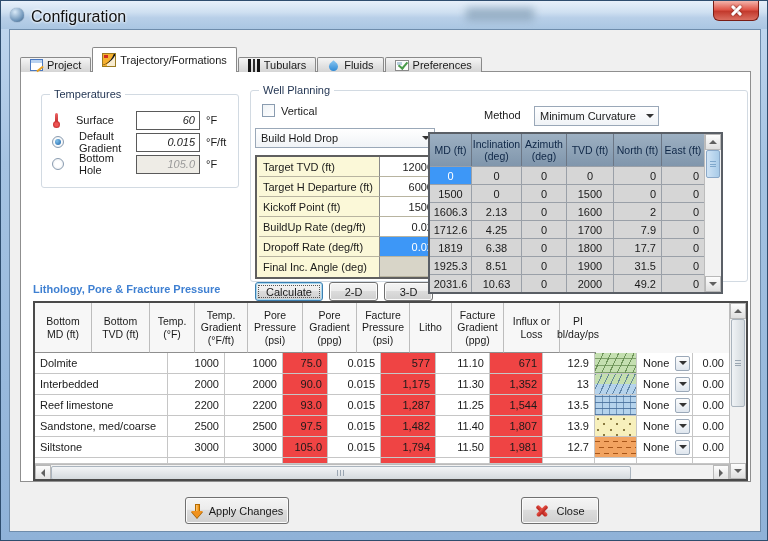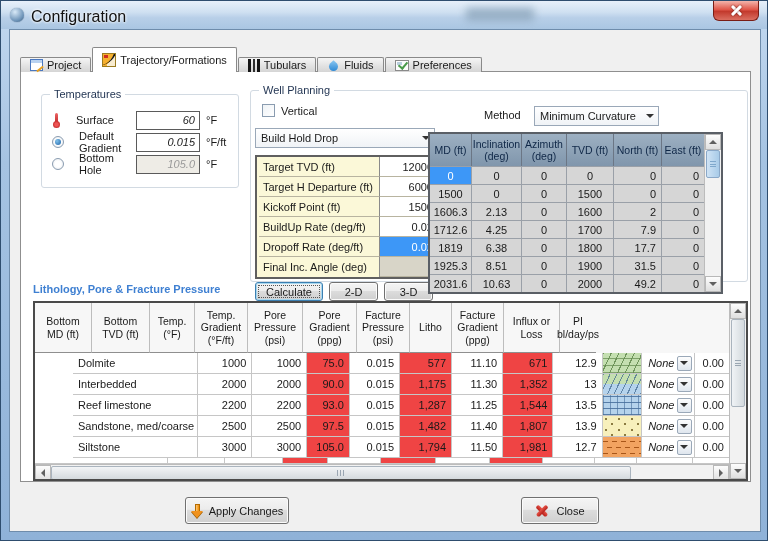--- a/index.html
+++ b/index.html
@@ -109,21 +109,21 @@
 .tri-l { width:0; height:0; border-top:4px solid transparent; border-bottom:4px solid transparent; border-right:4px solid #606060; }
 .tri-r { width:0; height:0; border-top:4px solid transparent; border-bottom:4px solid transparent; border-left:4px solid #606060; }
 
 .litho-heading { position:absolute; left:12px; top:211px; font-size:11px; color:#3f80d2;font-weight:bold; }
 .lgrid { position:absolute; left:12px; top:229px; width:715px; height:180px; border:2px solid #4a4a4a;
   display:flex; background:#fff; }
 .l-cols { width:694px; overflow:hidden; }
 .l-head { display:flex; height:50px; background:#f7f7f7; }
 .l-th { background:#f7f7f7; border-right:1px solid #bdbdbd; border-bottom:1px solid #8f8f8f;
   font-size:10.5px; line-height:1.2; display:flex; align-items:center; justify-content:center; text-align:center; padding:0 2px; }
-.l-row { display:flex; height:21px;padding-left:38px; }
+.l-row { display:flex; height:21px; }
 .lc { background:#fff; border-right:1px solid #c6c6c6; border-bottom:1px solid #c6c6c6;
   display:flex; align-items:center; overflow:hidden; }
 .lc.gray { background:#ef4444; }
 .lc.txt { padding-left:5px; }
 .lc.num { justify-content:flex-end; padding-right:5px; }
 .lw0{width:133px}.lw1{width:57px}.lw2{width:58px}.lw3{width:45px}.lw4{width:53px}.lw5{width:55px}
 .lw6{width:54px}.lw7{width:53px}.lw8{width:52px}.lw9{width:42px;padding:0}.lw10{width:56px}.lw11{width:36px;border-right:none}
 .sliver { display:flex; height:6px; }
 .sliver .lc { height:6px; }
 .swatch { width:100%; height:100%; }
@@ -137,21 +137,21 @@
   background-image:repeating-linear-gradient(0deg,rgba(70,110,155,.85) 0 1px,transparent 1px 6px),
   repeating-linear-gradient(90deg,rgba(70,110,155,.6) 0 1px,transparent 1px 7px); }
 .litho-sandstone { background-color:#f7f0bc;
   background-image:radial-gradient(circle at 3px 3px,#8a7a40 .9px,transparent 1.4px),
   radial-gradient(circle at 9px 8px,#8a7a40 .9px,transparent 1.4px); background-size:13px 11px; }
 .litho-siltstone { background-color:#f2a360;
   background-image:repeating-linear-gradient(90deg,#a85618 0 5px,transparent 5px 9px),
   repeating-linear-gradient(90deg,transparent 0 4px,#a85618 4px 9px),
   repeating-linear-gradient(90deg,#a85618 0 5px,transparent 5px 9px);
   background-size:100% 1px,100% 1px,100% 1px; background-position:0 4px,0 10px,0 16px; background-repeat:repeat-x; }
-.influx-combo { display:flex; width:100%; height:100%; align-items:center; cursor:pointer;font-style:italic; }
+.influx-combo { display:flex; width:100%; height:100%; align-items:center; cursor:pointer; }
 .influx-combo .i-text { flex:1; padding-left:6px; }
 .influx-combo .i-btn { width:15px; height:15px; margin-right:2px; border:1px solid #9aa8b8; border-radius:2px;
   background:linear-gradient(180deg,#fdfdfd,#dfe6ee); display:flex; align-items:center; justify-content:center; }
 .hscroll { display:flex; height:17px; background:#f2f2f2; border-top:1px solid #bcbcbc; }
 .hthumb { flex:none; border:1px solid #aab4be; border-radius:2px; margin:1px 0;
   background:linear-gradient(180deg,#f2f4f6,#d4dade); position:relative; cursor:grab; }
 .hthumb .grip { position:absolute; top:3px; bottom:3px; left:calc(50% - 4px); width:8px;
   background:repeating-linear-gradient(90deg,#9aa6b2 0 1px,transparent 1px 3px); }
 
 .footer { position:absolute; left:0; bottom:0; width:750px; height:49px; background:#f0f0f0; }

